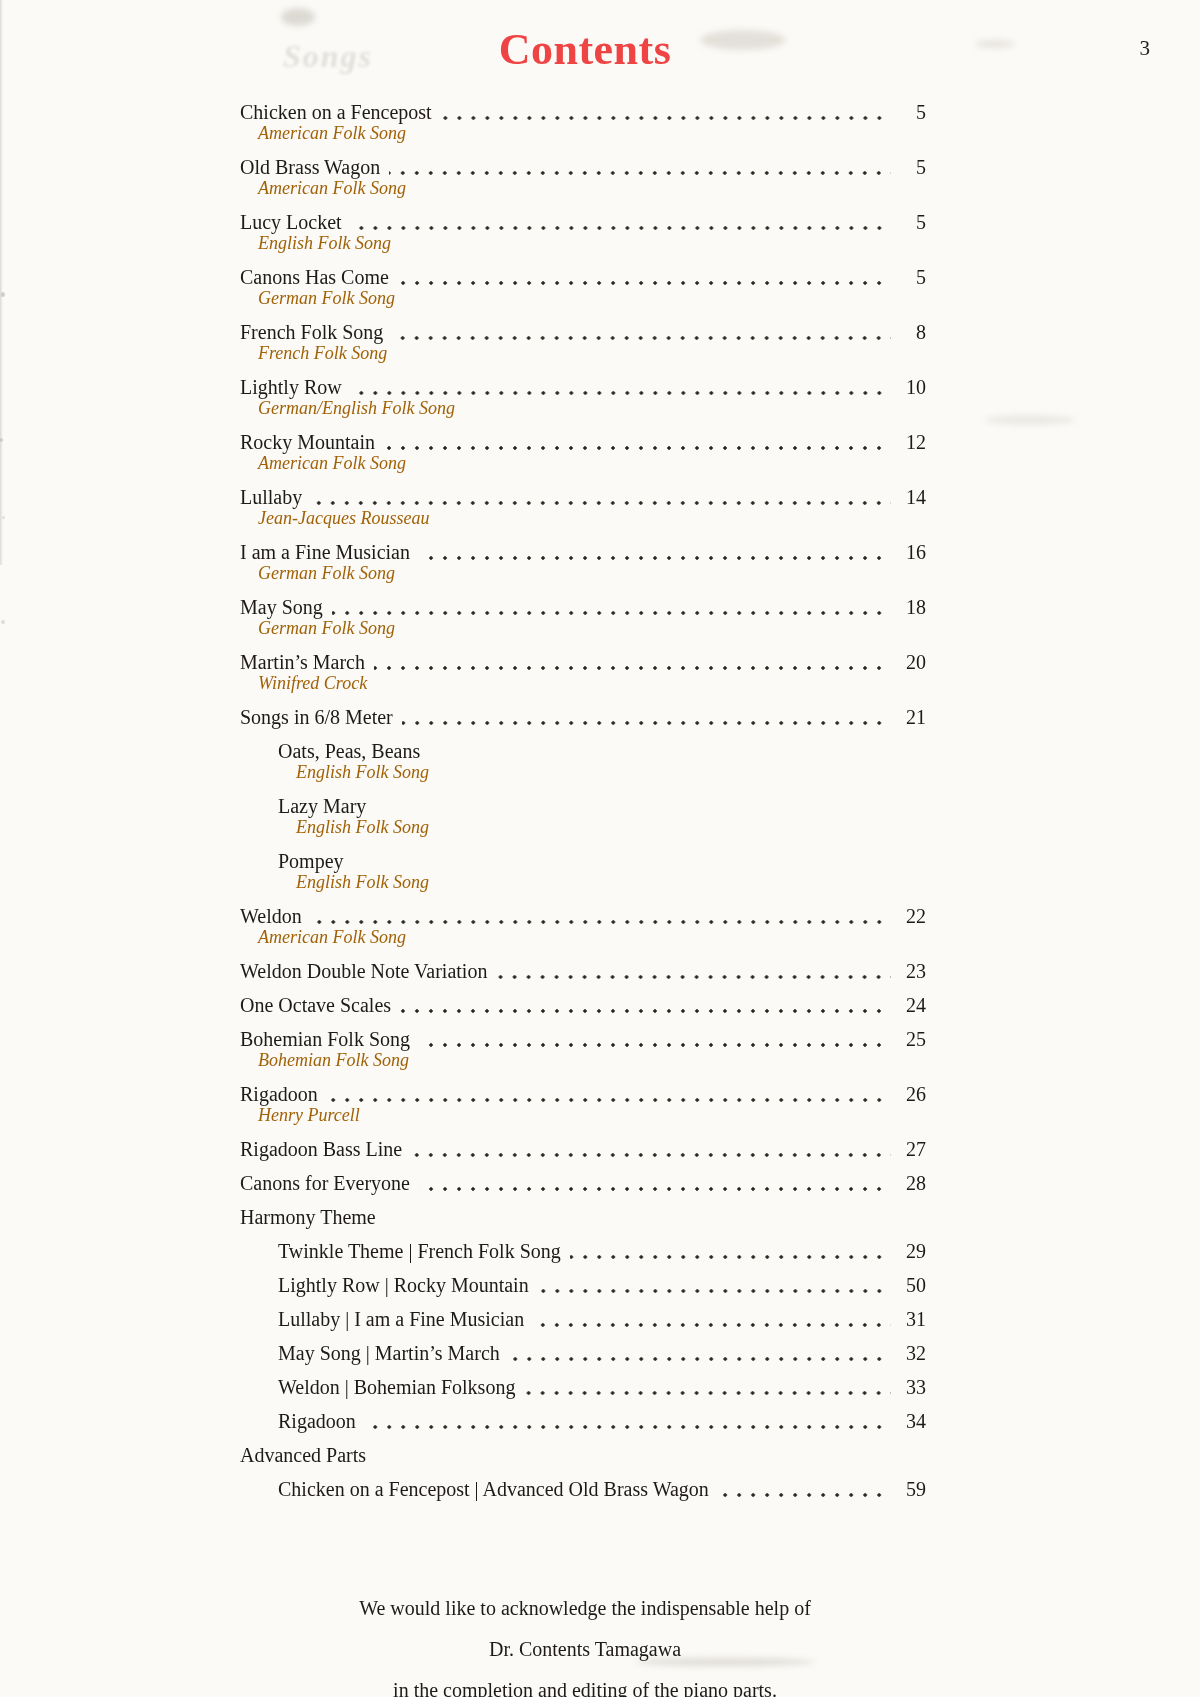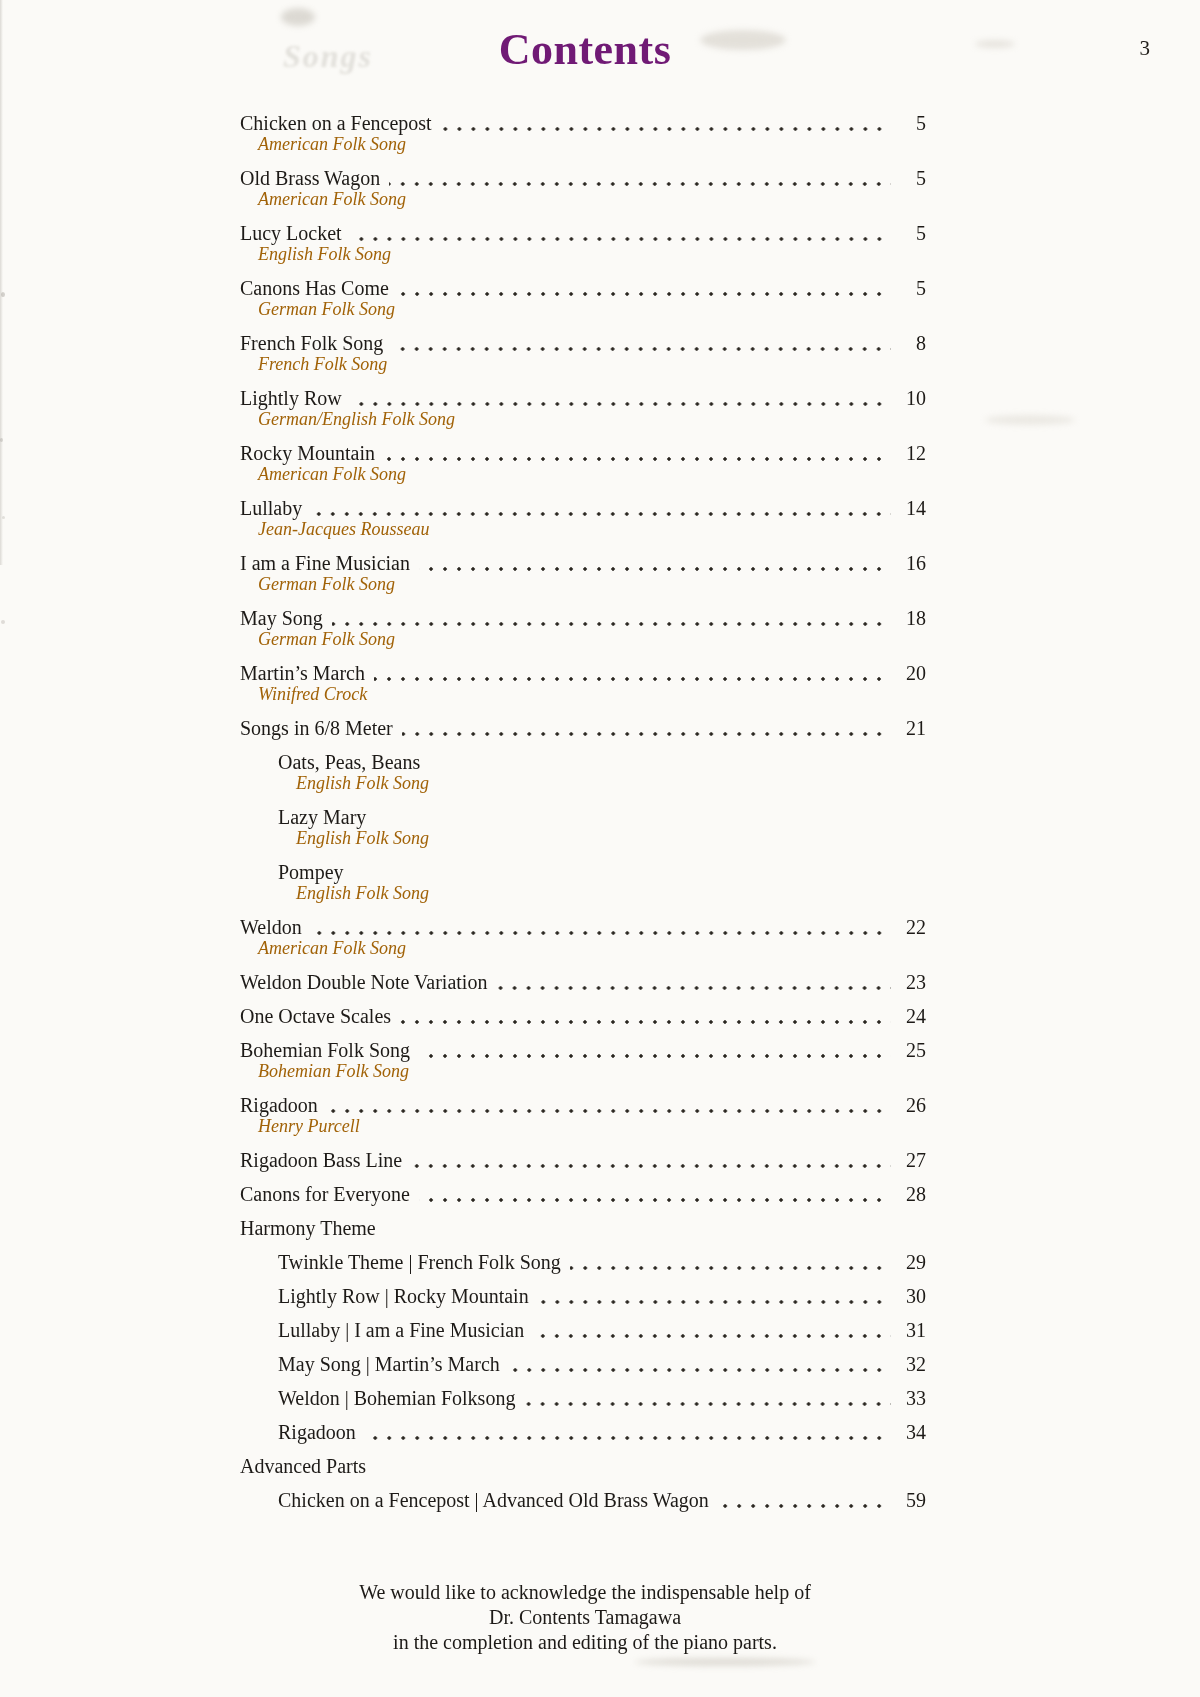--- a/index.html
+++ b/index.html
@@ -16,51 +16,51 @@
   .smudge{position:absolute;border-radius:50%;filter:blur(3px);}
   .ghost-title{
     position:absolute;left:283px;top:38px;font-size:32px;font-weight:bold;
     color:rgba(125,118,104,0.20);filter:blur(1.6px);font-style:italic;
     letter-spacing:2px;
   }
   
   .page-title{
     position:absolute;top:26px;left:0;width:1170px;text-align:center;
     font-size:44px;font-weight:bold;letter-spacing:0.5px;line-height:1.1;
-    margin:0;color:#701a75;
+    margin:0;color:#ef4444;
   }
   .folio{
     position:absolute;top:36px;left:1120px;width:30px;text-align:right;
     font-size:21px;color:#211e1a;
   }
   
   .toc{
     position:absolute;left:240px;top:102px;width:686px;
   }
   .entry{margin-bottom:13px;}
   .entry.indent{margin-left:38px;}
-  .entry-line{display:flex;align-items:baseline;line-height:21px;font-size:20px;margin-top:11px;}
+  .entry-line{display:flex;align-items:baseline;line-height:21px;font-size:20px;}
   .entry-title{white-space:nowrap;color:#1d1a17;}
   .leader{
     flex:1 1 auto;min-width:14px;height:4px;align-self:flex-end;
     margin:0 5px 3px 9px;
     background-image:radial-gradient(circle at 2px 2px,#29251f 1.45px,rgba(0,0,0,0) 1.95px);
     background-size:14px 4px;background-repeat:repeat-x;background-position:right bottom;
   }
   .pagenum{min-width:30px;text-align:right;white-space:nowrap;color:#1d1a17;}
   .subtitle{
     margin-left:18px;font-style:italic;font-size:18px;line-height:21px;color:#a16207;
   }
   .entry.section .entry-title{font-size:20px;}
   
   .footer{
     position:absolute;left:0;top:1580px;width:1170px;text-align:center;
     font-size:20px;line-height:25px;color:#1d1a17;
   }
-  .footer div{margin:0;}
+  .footer div{margin:16px;}
 </style>
 </head>
 <body>
 
 <div class="scan-left-edge"></div>
 <div class="speck" style="left:1px;top:292px;width:4px;height:5px;opacity:.35;"></div>
 <div class="speck" style="left:0;top:438px;width:3px;height:4px;opacity:.28;"></div>
 <div class="speck" style="left:2px;top:516px;width:3px;height:3px;opacity:.22;"></div>
 <div class="speck" style="left:1px;top:620px;width:4px;height:4px;opacity:.25;"></div>
 <div class="smudge" style="left:281px;top:8px;width:34px;height:18px;background:#b7b2a8;opacity:.45;"></div>
@@ -248,21 +248,21 @@
       <div class="entry-line">
         <span class="entry-title">Twinkle Theme | French Folk Song</span>
         <span class="leader"></span>
         <span class="pagenum">29</span>
       </div>
     </div>
     <div class="entry indent">
       <div class="entry-line">
         <span class="entry-title">Lightly Row | Rocky Mountain</span>
         <span class="leader"></span>
-        <span class="pagenum">30</span>
+        <span class="pagenum">50</span>
       </div>
     </div>
     <div class="entry indent">
       <div class="entry-line">
         <span class="entry-title">Lullaby | I am a Fine Musician</span>
         <span class="leader"></span>
         <span class="pagenum">31</span>
       </div>
     </div>
     <div class="entry indent">

